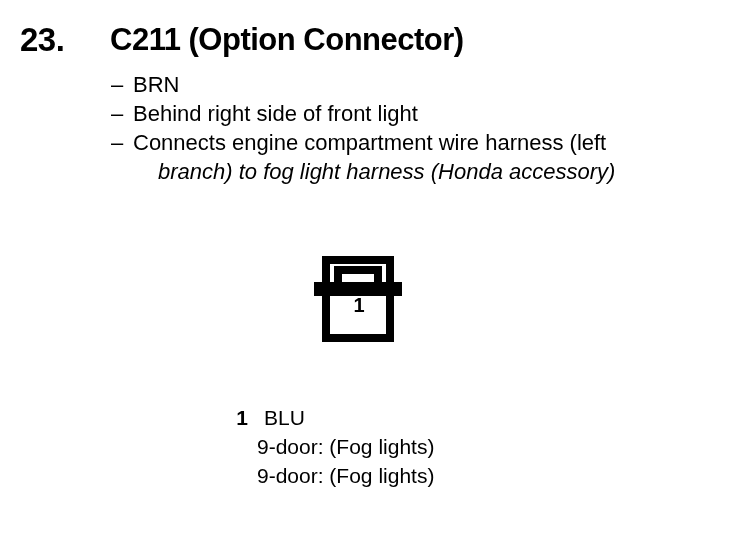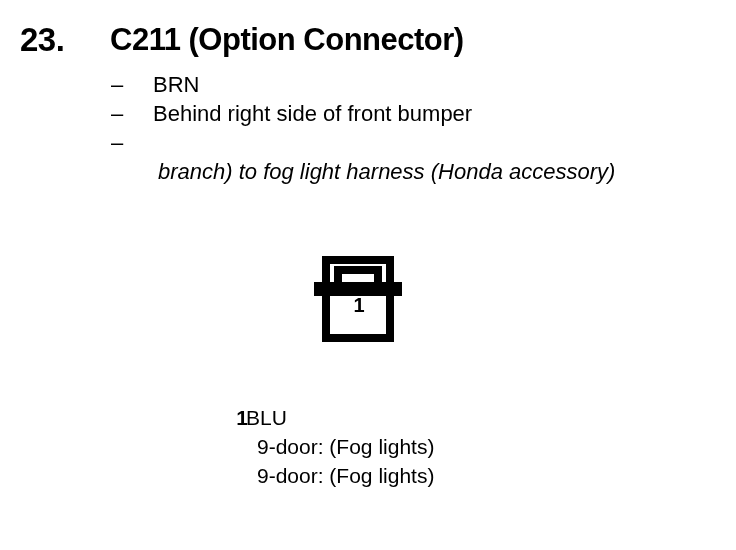--- a/index.html
+++ b/index.html
@@ -74,21 +74,20 @@
     font-size: 22px;
     line-height: 29px;
   }
   .bullet-text {
     position: absolute;
     left: 22px;
     top: 0px;
     font-size: 22px;
     line-height: 29px;
     white-space: nowrap;
-    margin-left: 20px;
   }
   .bullet-cont {
     position: relative;
     height: 29px;
     padding-left: 47px;
     font-size: 22px;
     line-height: 29px;
     white-space: nowrap;
     font-style: italic;
   }
@@ -132,21 +131,21 @@
     left: 0px;
     top: 0px;
     width: 14px;
     text-align: right;
     font-size: 21px;
     font-weight: bold;
     line-height: 28px;
   }
   .legend-color {
     position: absolute;
-    left: 12px;
+    left: 30px;
     top: 0px;
     font-size: 21px;
     line-height: 28px;
     white-space: nowrap;
   }
   .legend-note {
     position: relative;
     padding-left: 23px;
     height: 29px;
     font-size: 21px;
@@ -166,25 +165,26 @@
 
   <div class="bullets">
 
     <div class="bullet-row">
       <span class="bullet-dash">–</span>
       <span class="bullet-text">BRN</span>
     </div>
 
     <div class="bullet-row">
       <span class="bullet-dash">–</span>
-      <span class="bullet-text">Behind right side of front bumper</span>
+      <span class="bullet-text">Behind right side of front light</span>
     </div>
 
     <div class="bullet-row">
       <span class="bullet-dash">–</span>
+      <span class="bullet-text">Connects engine compartment wire harness (left</span>
     </div>
 
     <div class="bullet-cont">branch) to fog light harness (Honda accessory)</div>
 
   </div>
 
   <div class="connector">
     <svg width="104" height="100" viewBox="0 0 104 100">
 
       <path d="M16 8 H88 V36 H80 V16 H24 V36 H16 Z" fill="#000000"></path>

